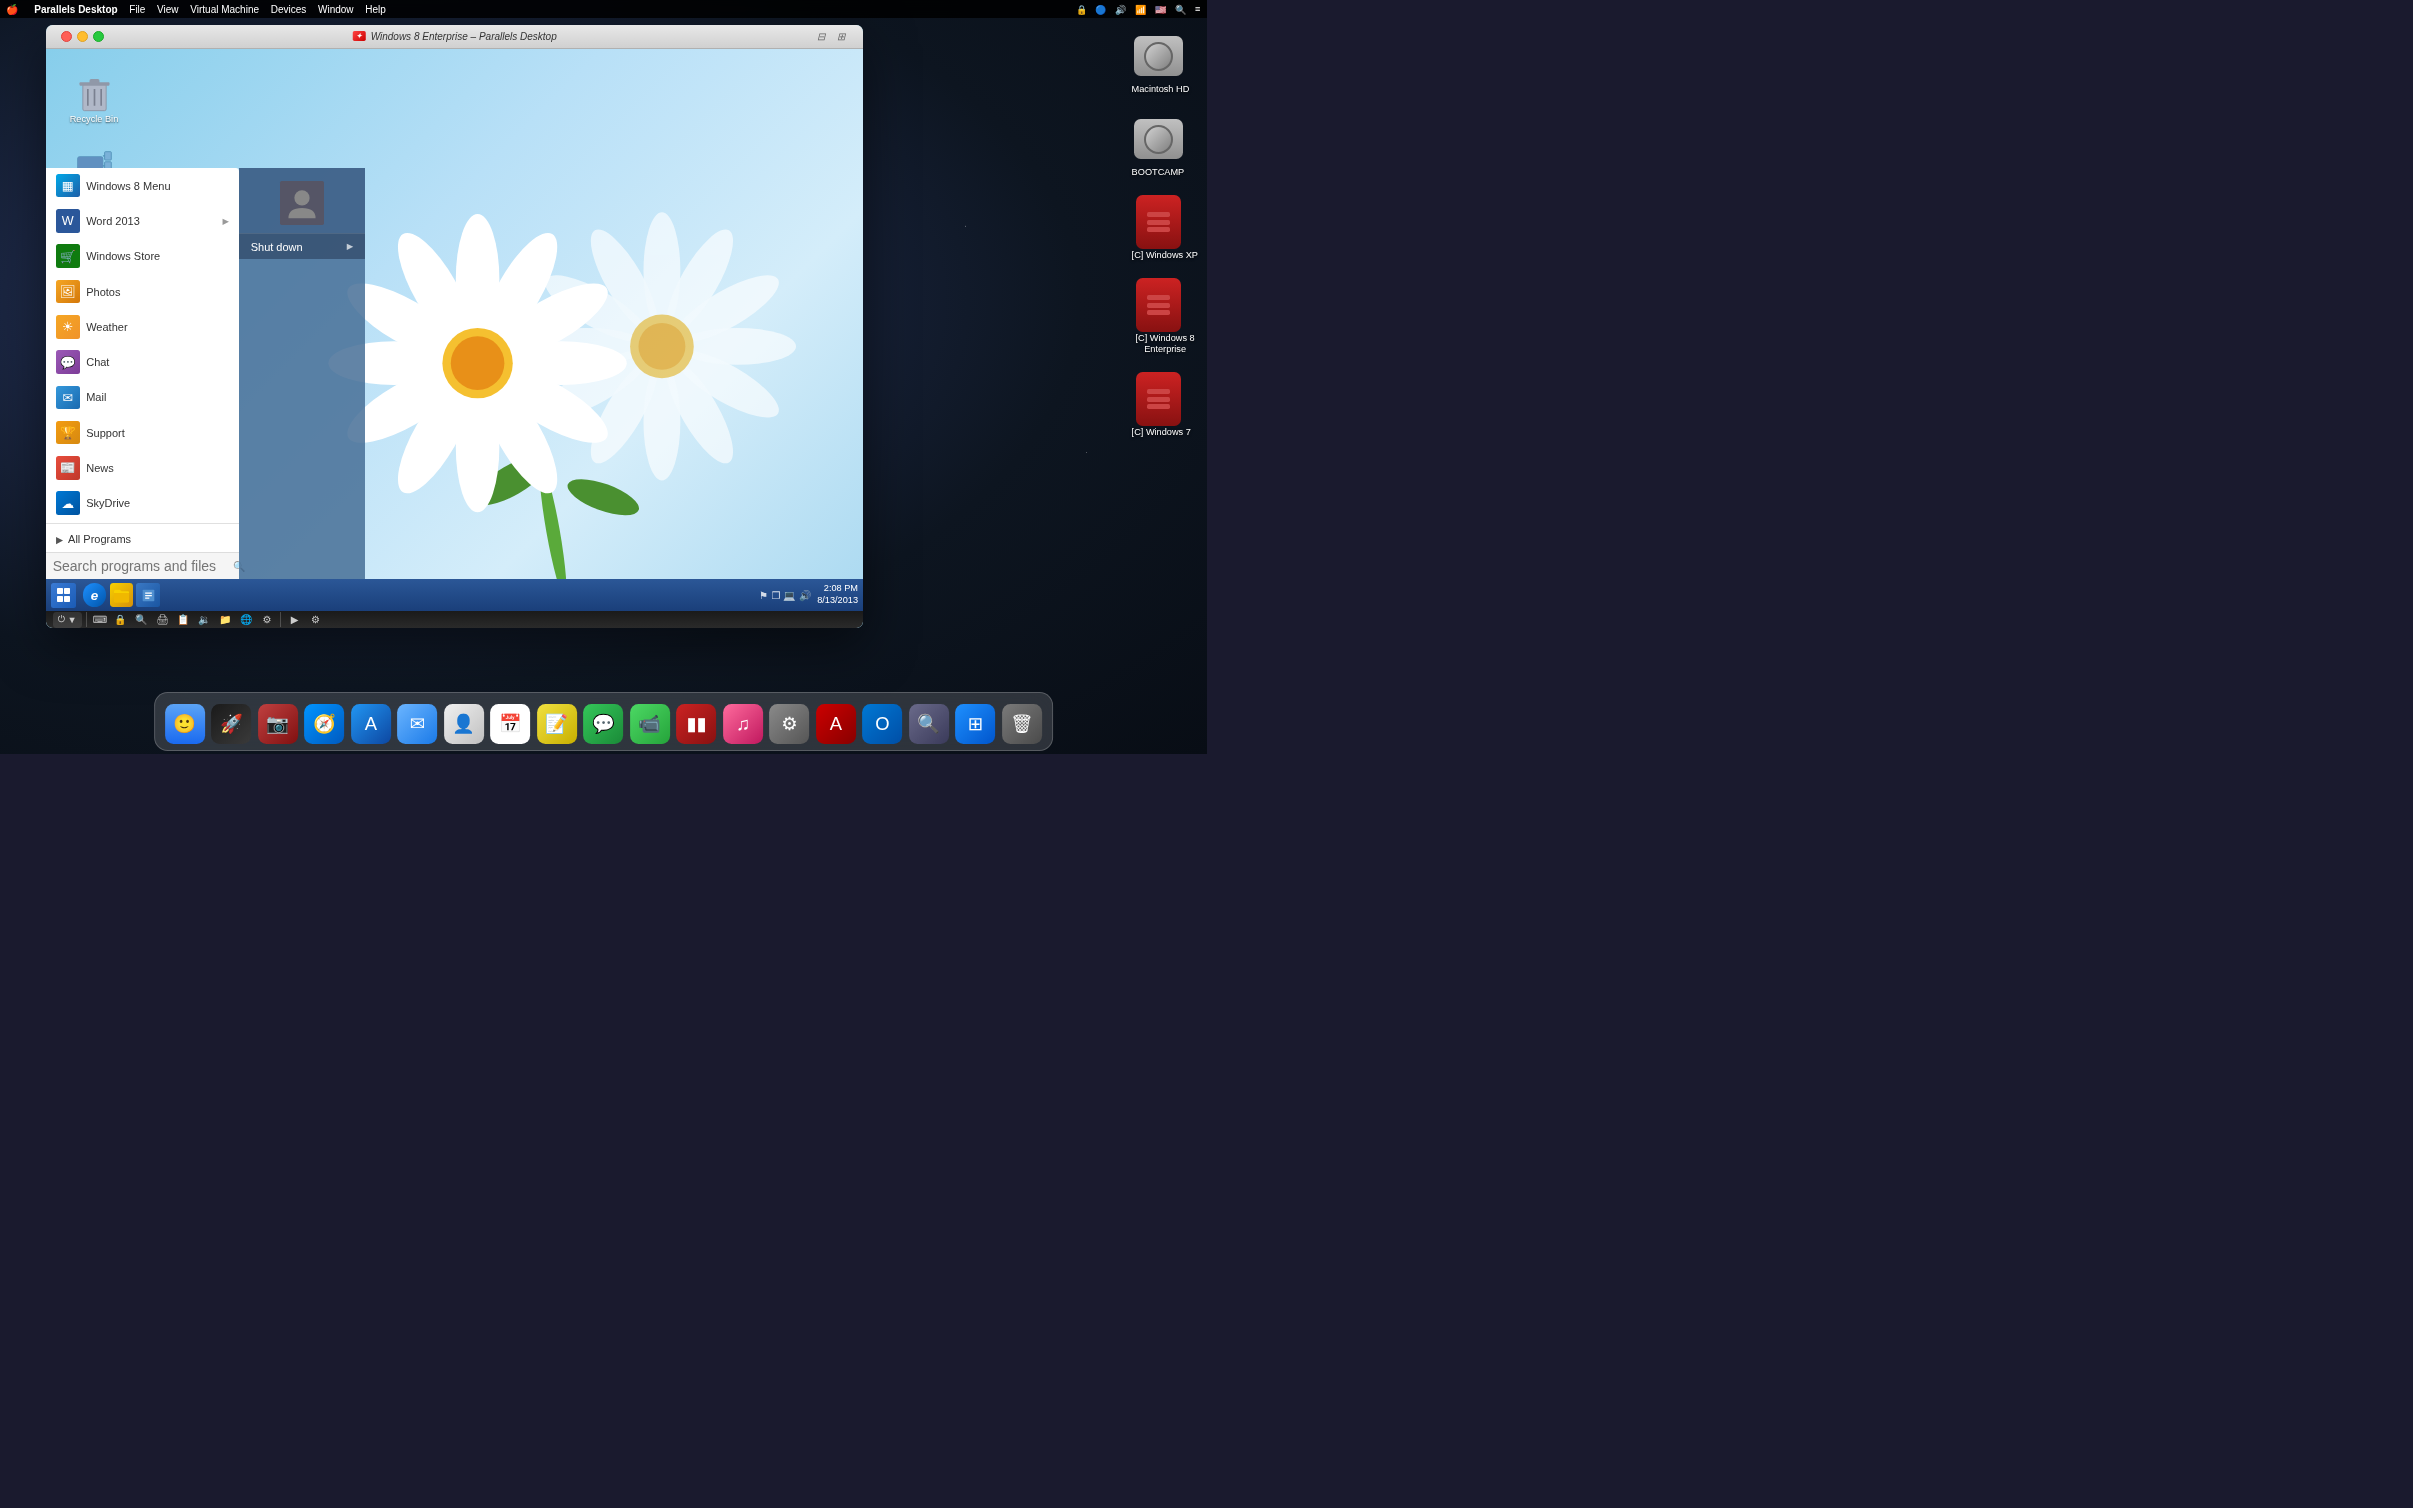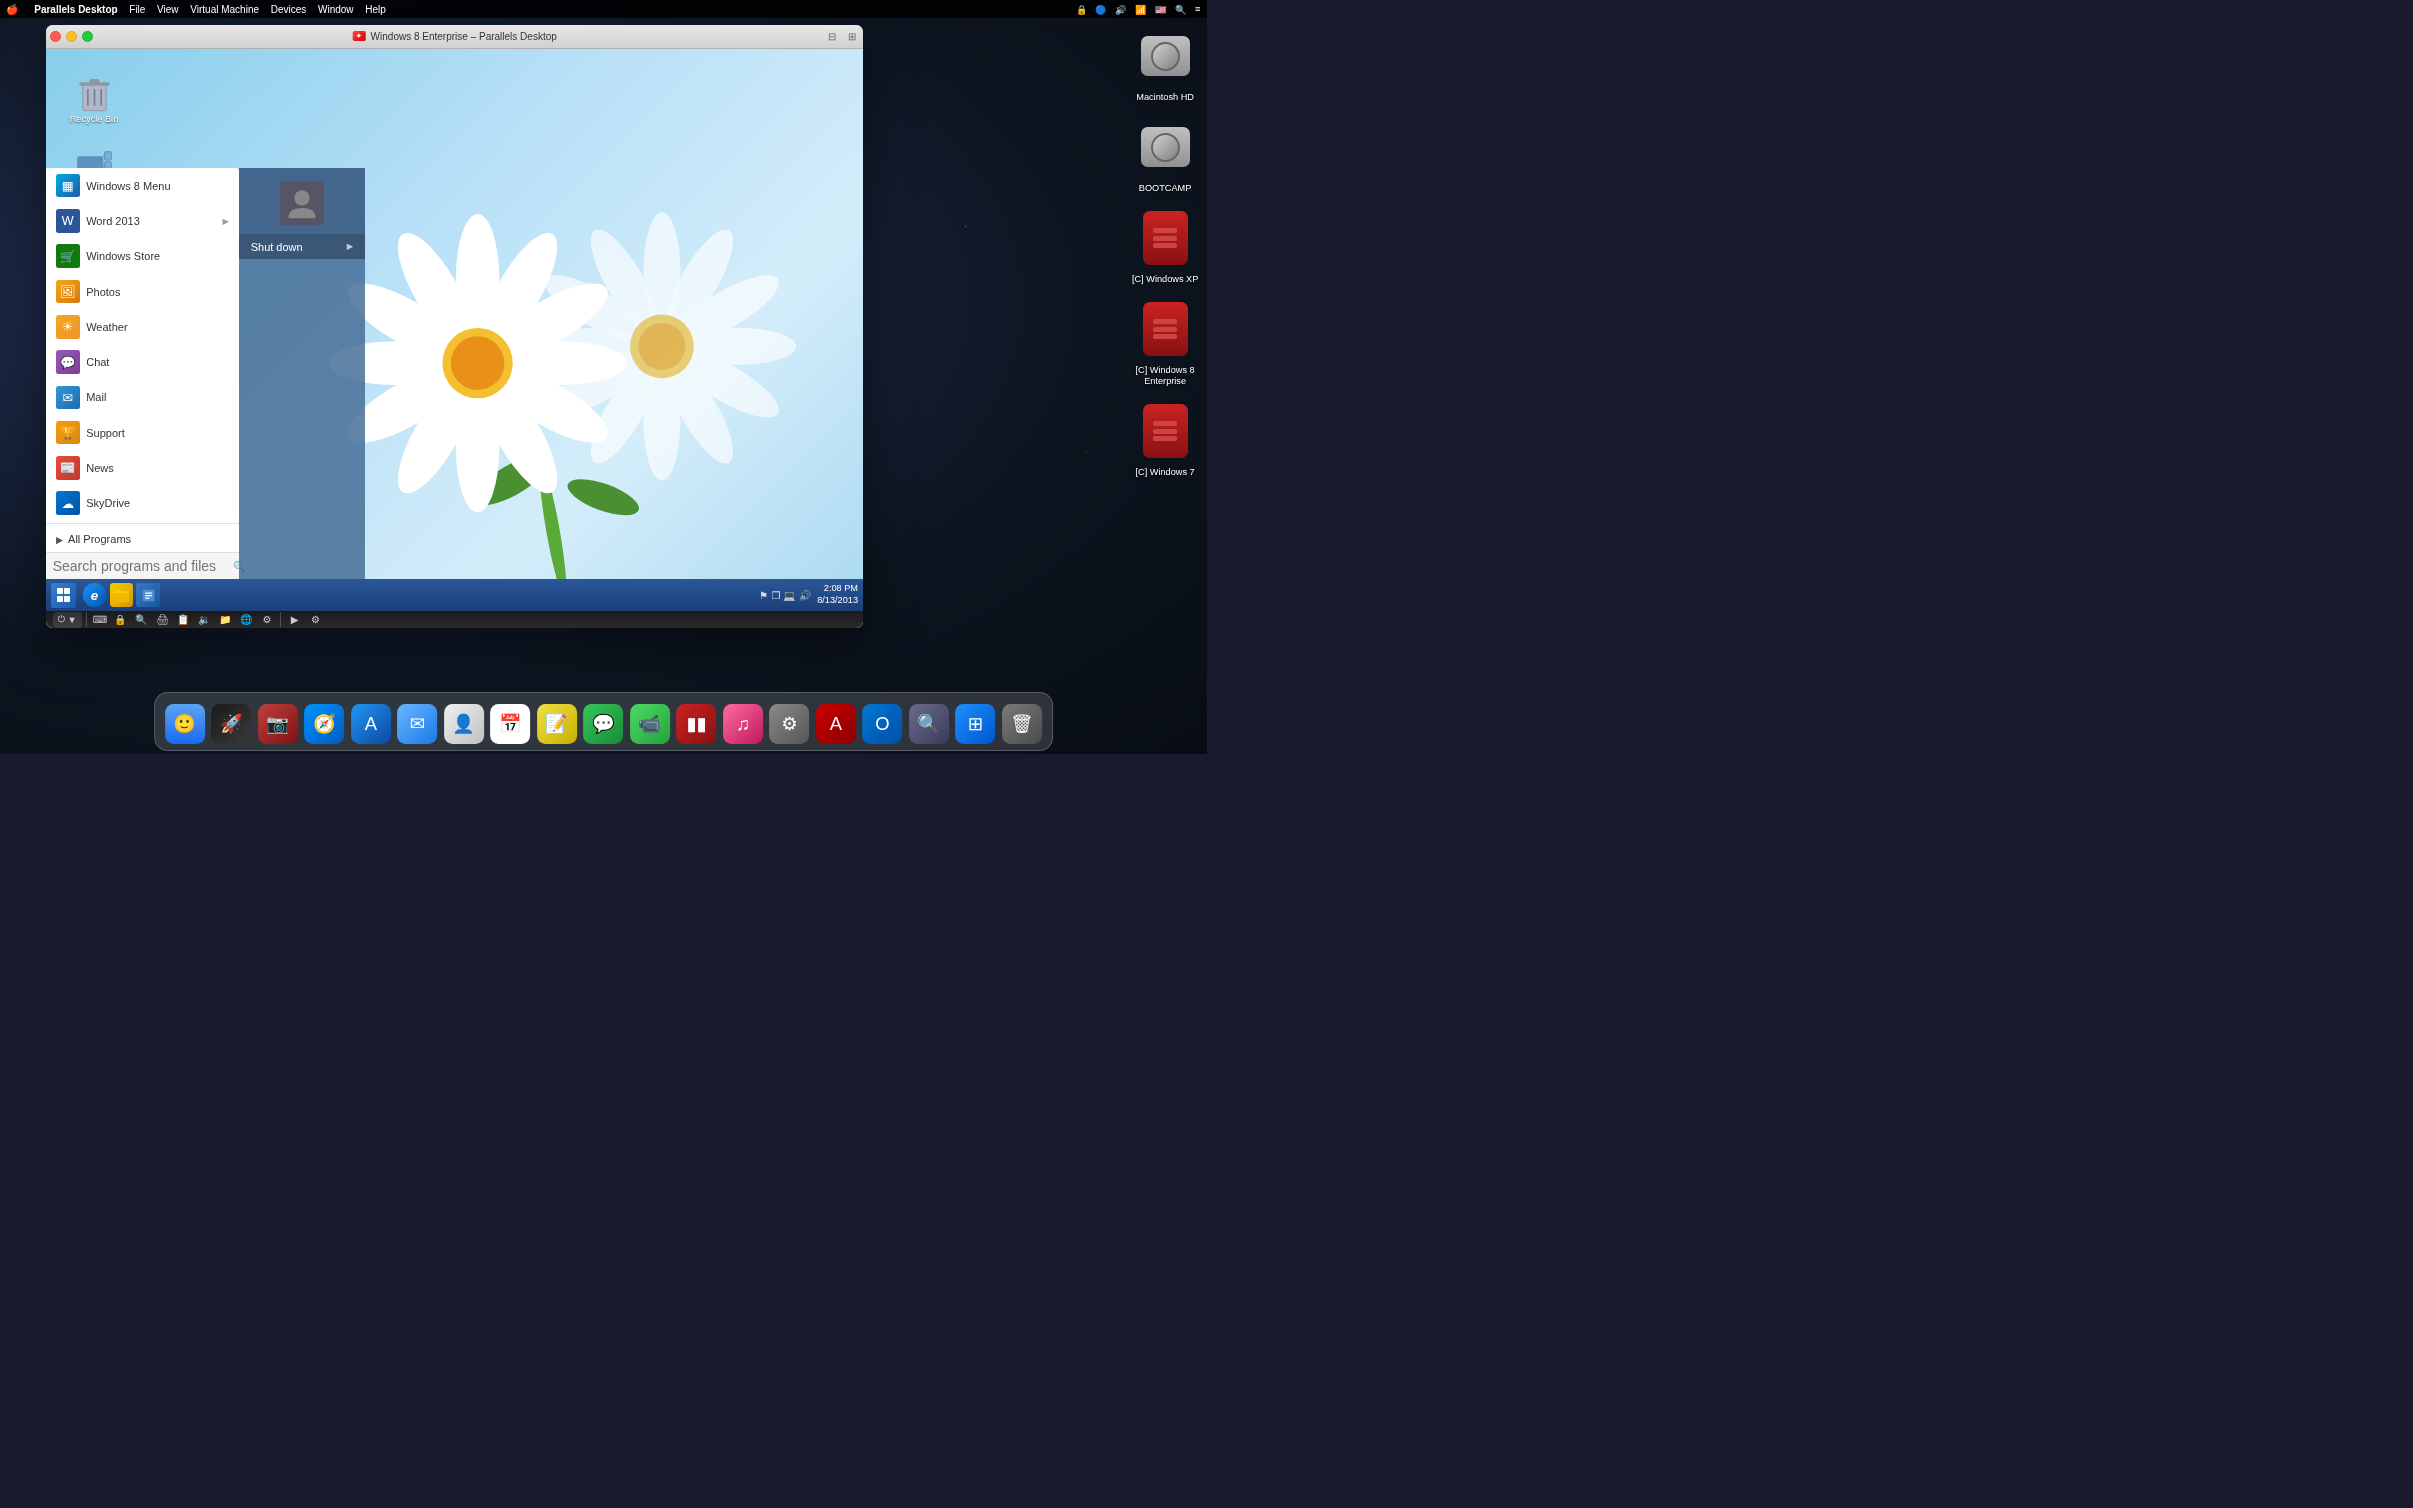--- a/index.html
+++ b/index.html
@@ -129,22 +129,22 @@
       right: 8.4px;
       display: flex;
       flex-direction: column;
       gap: 17px;
       align-items: center;
       z-index: 50;
     }
     .desktop-icon {
       display: flex;
       flex-direction: column;
-      align-items: center;
-      gap: 9px;
+      align-items: flex-start;
+      gap: 1px;
       cursor: pointer;
       width: 67px;
     }
     .desktop-icon-img {
       width: 54px;
       height: 54px;
       display: flex;
       align-items: center;
       justify-content: center;
       border-radius: 6.7px;
@@ -210,23 +210,24 @@
       overflow: hidden;
       z-index: 10;
     }
 
     
     .vm-titlebar {
       height: 23.5px;
       background: linear-gradient(180deg, #e8e8e8 0%, #d0d0d0 100%);
       display: flex;
       align-items: center;
-      padding: 0 4px;
+      padding: 0 15px;
       position: relative;
       border-bottom: 0.8px solid #b0b0b0;
+      font-style: italic;
     }
     .vm-titlebar-buttons {
       display: flex;
       gap: 5px;
     }
     .vm-btn {
       width: 11px;
       height: 11px;
       border-radius: 50%;
       cursor: pointer;

